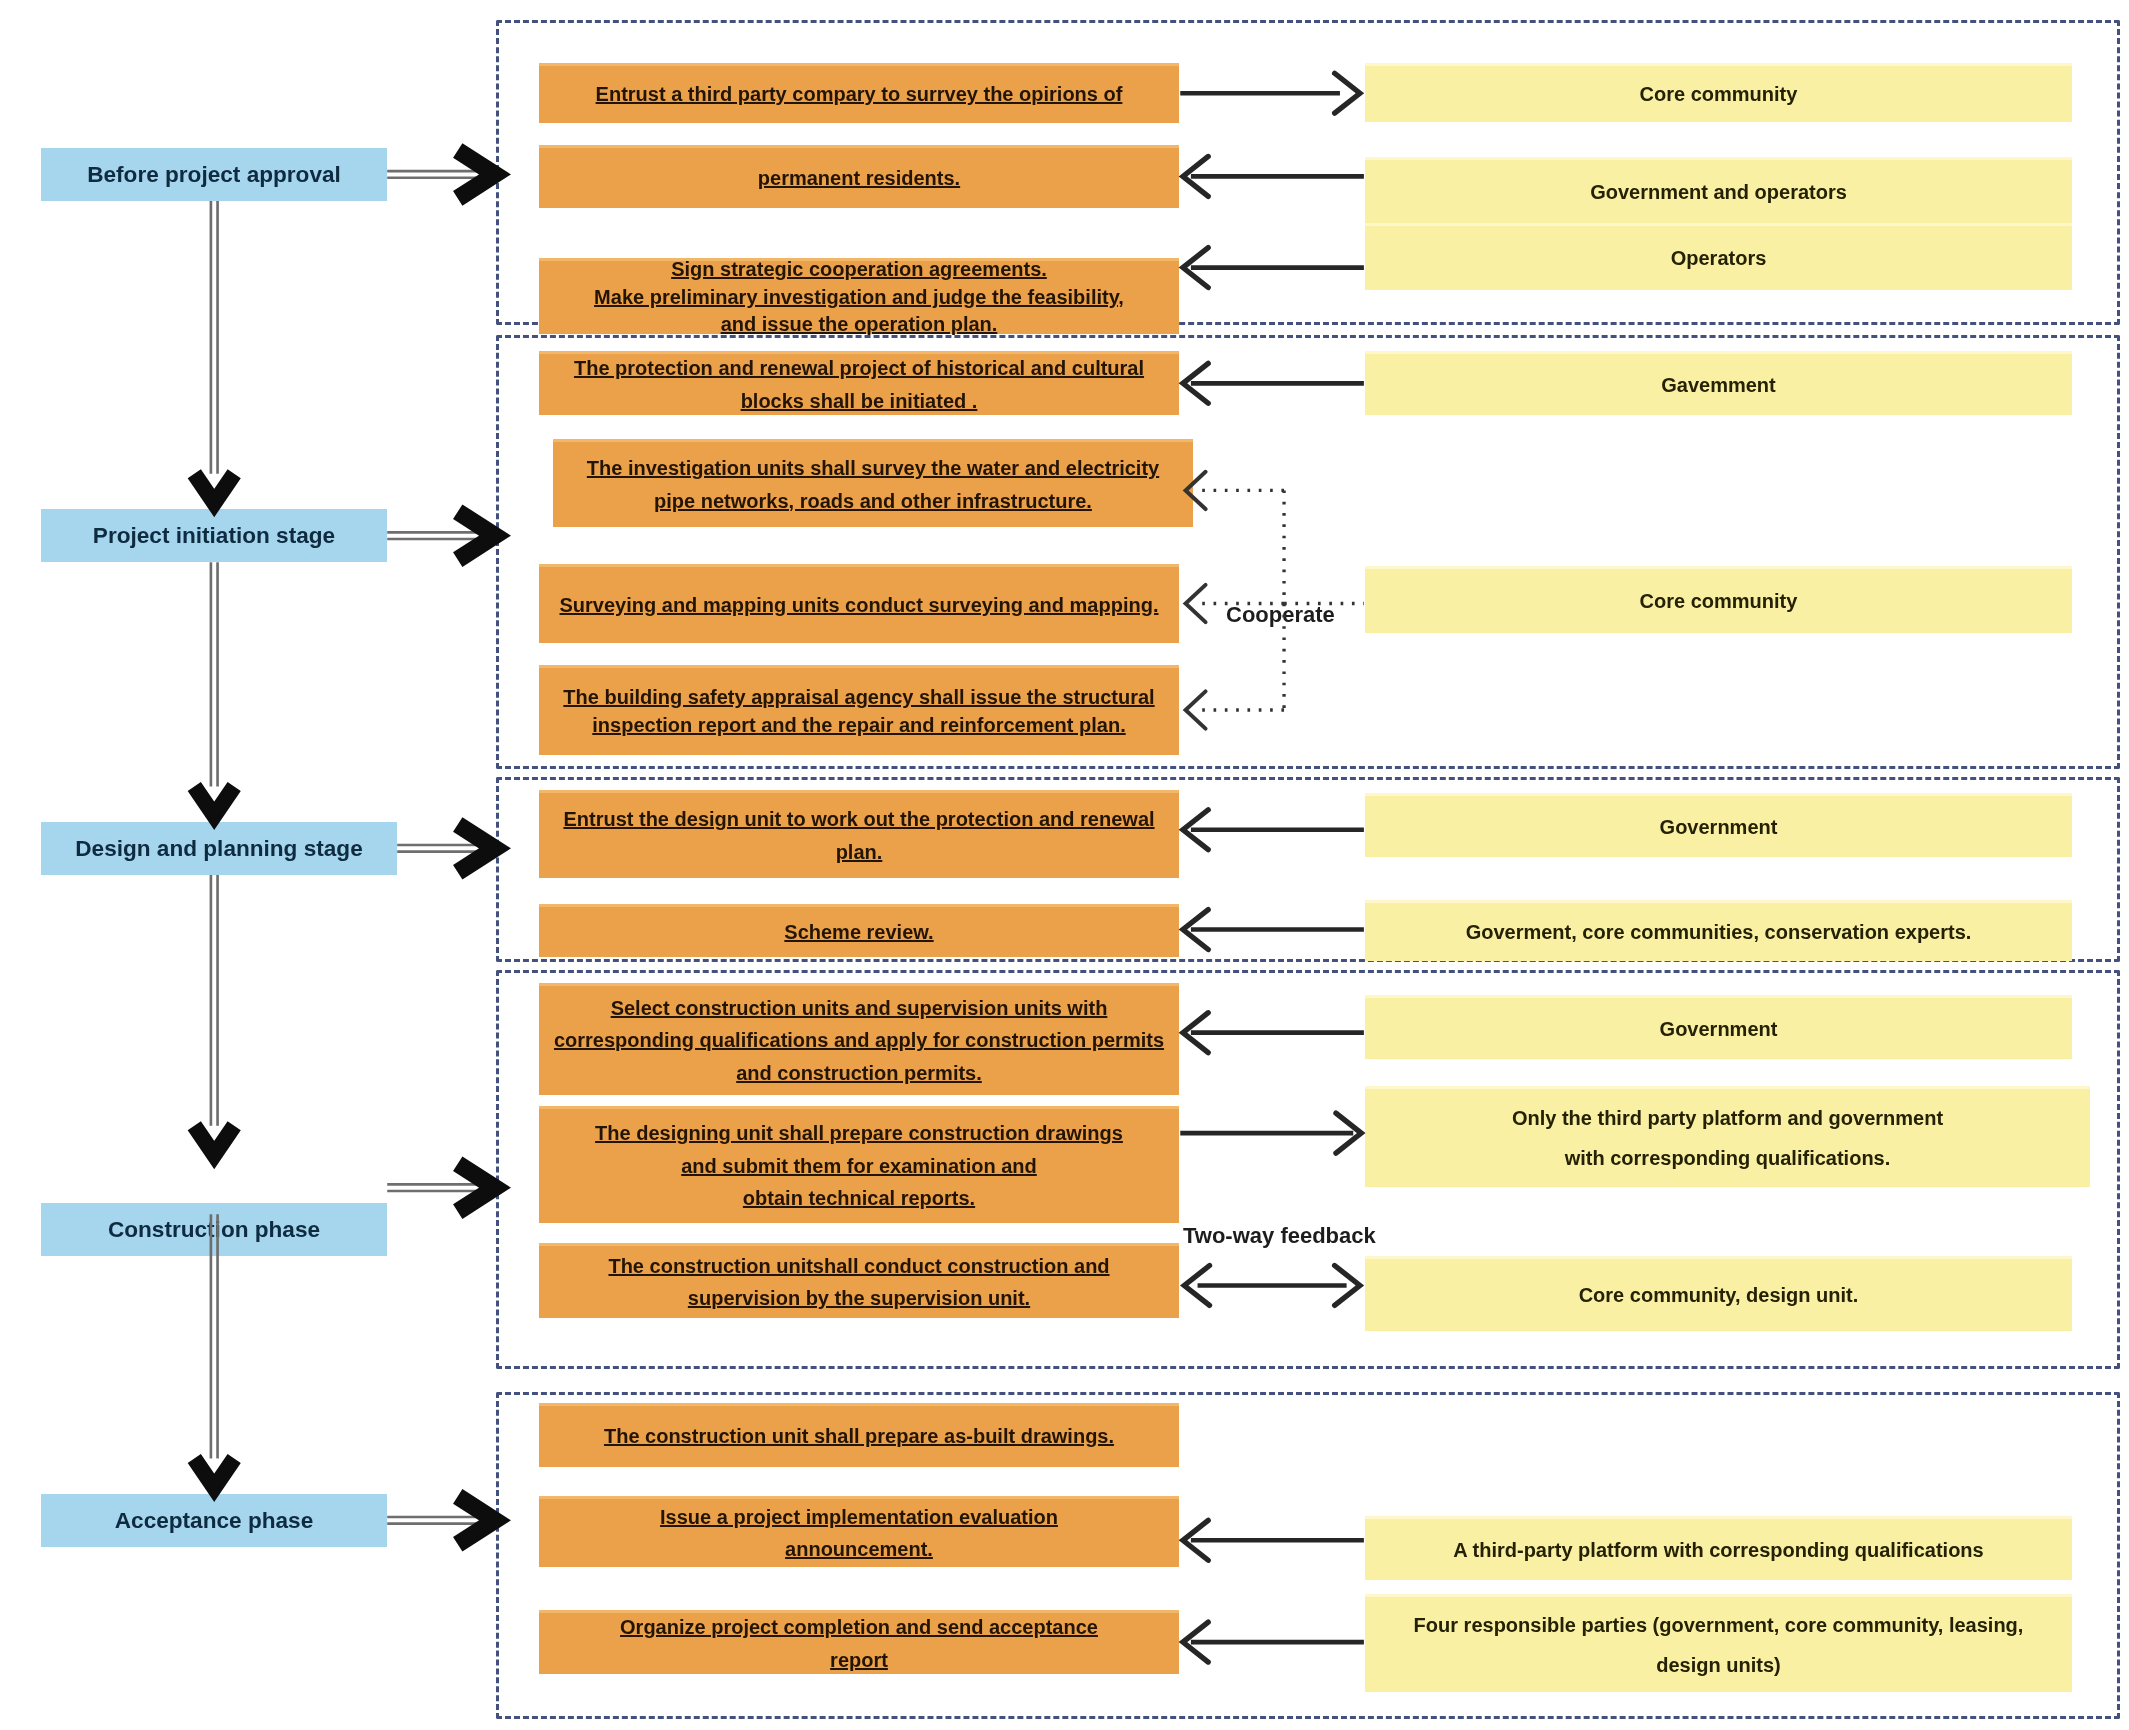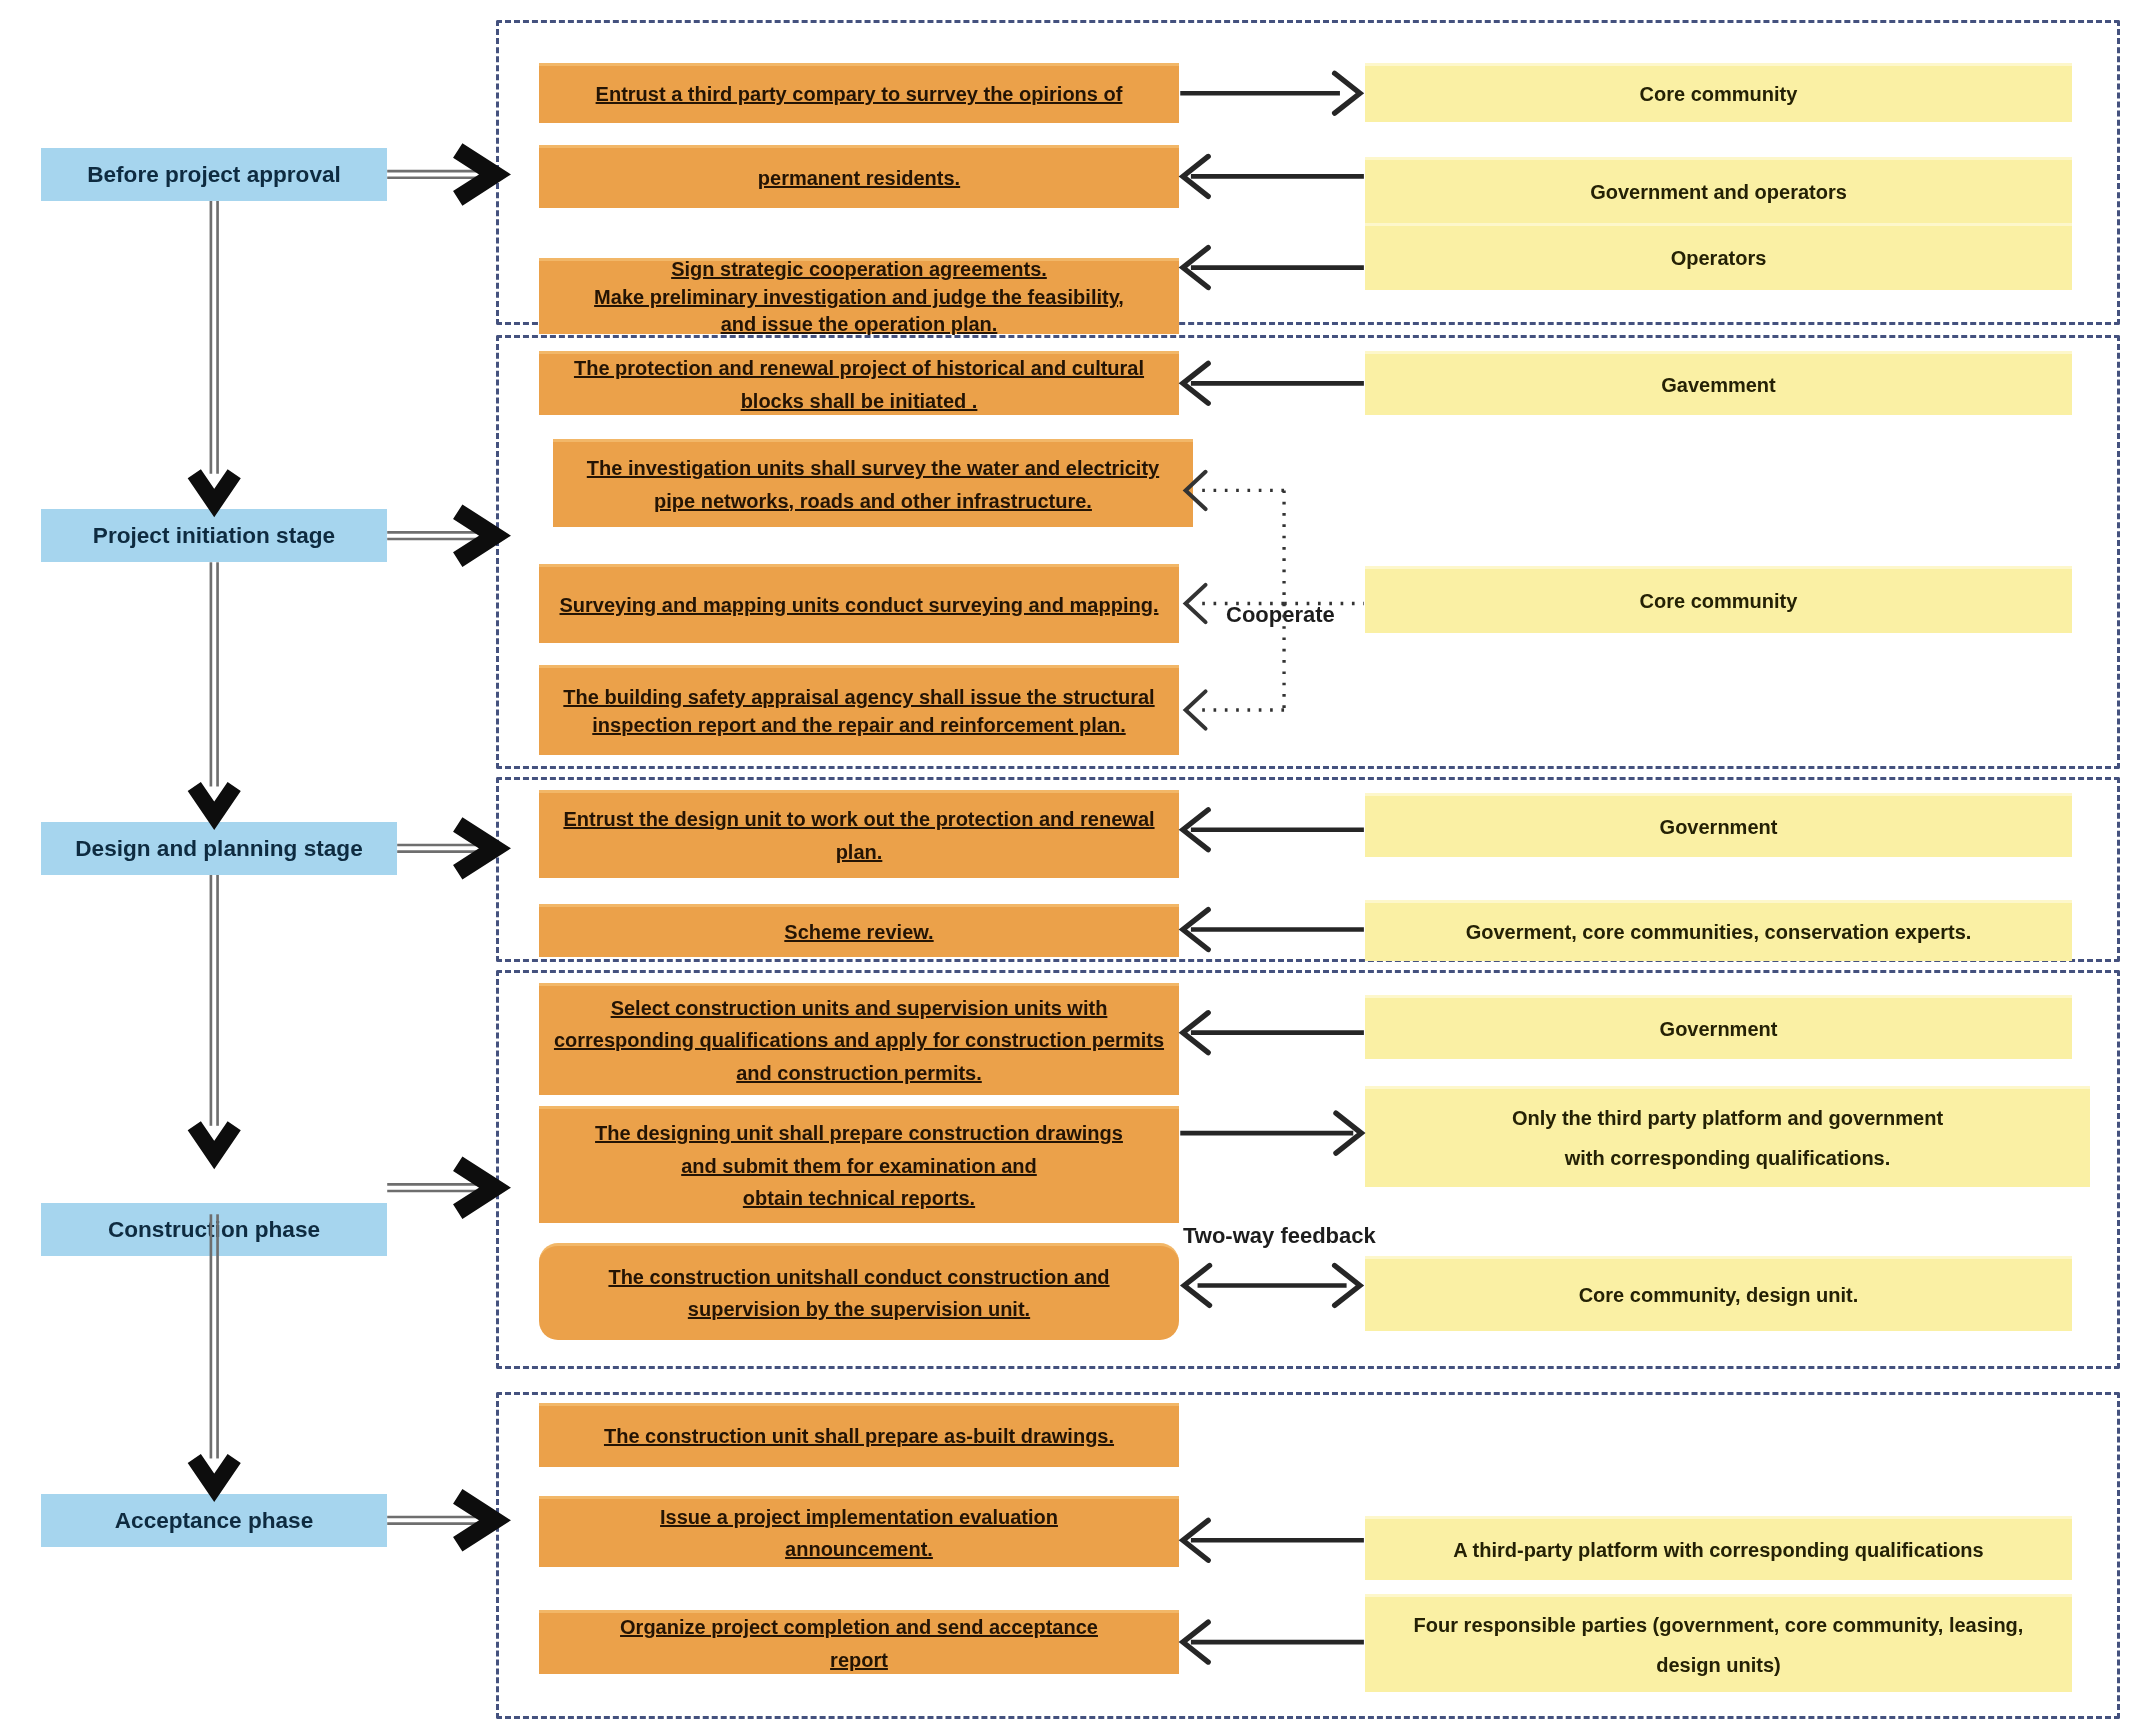--- a/index.html
+++ b/index.html
@@ -72,21 +72,21 @@
   <div class="action" style="left:539px;top:564px;width:640px;height:79px;">Surveying and mapping units conduct surveying and mapping.</div>
   <div class="action lh-tight" style="left:539px;top:665px;width:640px;height:90px;">The building safety appraisal agency shall issue the structural inspection report and the repair and reinforcement plan.</div>
 
   <div class="action" style="left:539px;top:790px;width:640px;height:88px;">Entrust the design unit to work out the protection and renewal plan.</div>
   <div class="action" style="left:539px;top:904px;width:640px;height:53px;">Scheme review.</div>
 
   <div class="action" style="left:539px;top:983px;width:640px;height:112px;">Select construction units and supervision units with corresponding qualifications and apply for construction permits and construction permits.</div>
   <div class="action" style="left:539px;top:1106px;width:640px;height:117px;">The designing unit shall prepare construction drawings
 and submit them for examination and
 obtain technical reports.</div>
-  <div class="action" style="left:539px;top:1243px;width:640px;height:97px;border-radius:19px;">The construction unitshall conduct construction and
+  <div class="action" style="left:539px;top:1243px;width:640px;height:75px;">The construction unitshall conduct construction and
 supervision by the supervision unit.</div>
 
   <div class="action" style="left:539px;top:1403px;width:640px;height:64px;">The construction unit shall prepare as-built drawings.</div>
   <div class="action" style="left:539px;top:1496px;width:640px;height:71px;">Issue a project implementation evaluation
 announcement.</div>
   <div class="action" style="left:539px;top:1610px;width:640px;height:64px;">Organize project completion and send acceptance
 report</div>
 
   <div class="party" style="left:1365px;top:63px;width:707px;height:59px;">Core community</div>
   <div class="party" style="left:1365px;top:141px;width:707px;height:67px;margin-top:16px;">Government and  operators</div>

